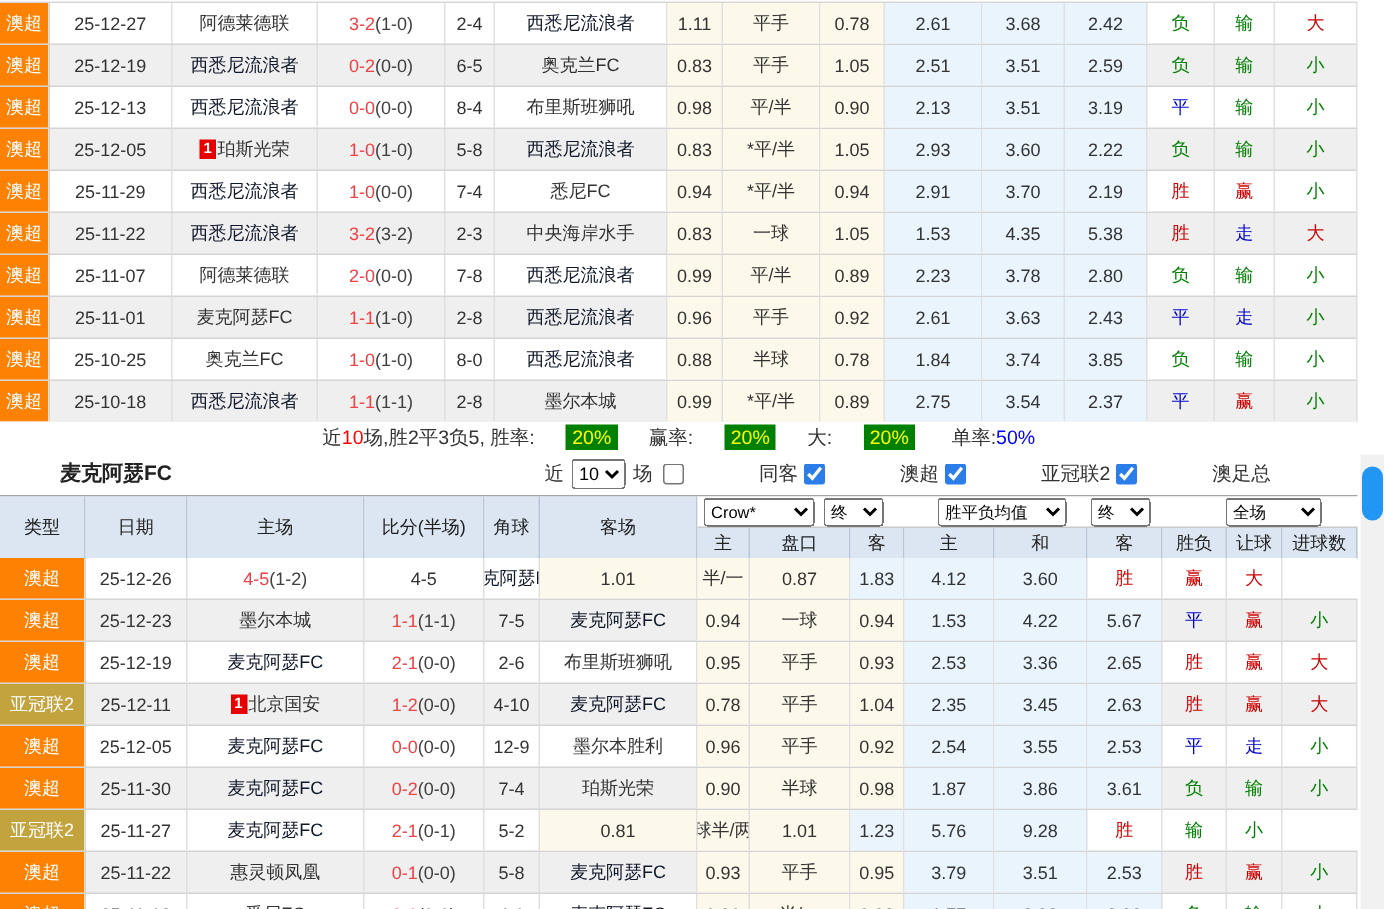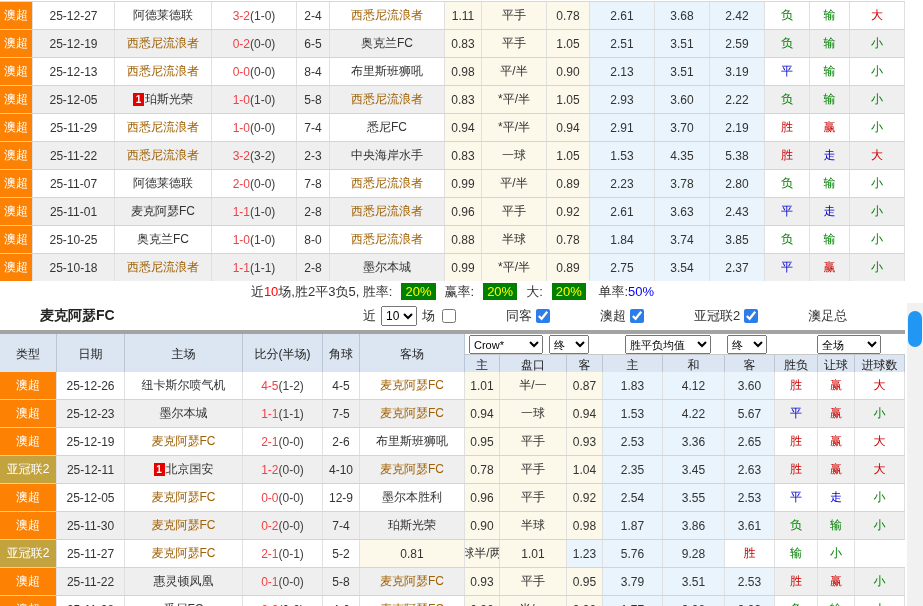--- a/index.html
+++ b/index.html
@@ -10,44 +10,44 @@
   .row.alt{background:#efefef;}
   .t1 .row{grid-template-columns:33px 82px 97px 85px 33px 115px 37px 65px 43px 65px 55px 55px 45px 40px 55px;}
   .t2 .row{grid-template-columns:57px 68px 118px 80px 37px 105px 35px 67px 36px 60px 62px 50px 43px 37px 50px;}
   .cell{display:flex;align-items:center;justify-content:center;height:100%;box-sizing:border-box;
         border-right:1px solid #e0e0e0;font-size:12px;white-space:nowrap;overflow:hidden;}
   .cell.league{color:#fff;}
   .cell.league.orange{background:#fd8103;}
   .cell.league.gold{background:#c2a33e;}
   .cell.odds{background:#fcf8ea;}
   .cell.avg{background:#e9f4fc;}
-  .green{color:#a16207;}
+  .green{color:#0f172a;}
   .ft{color:#ef4146;}
   .half{color:#404040;}
   .c-win{color:#cc0000;}
   .c-draw{color:#0000cc;}
   .c-lose{color:#008000;}
   .card{display:inline-block;width:11px;height:13px;line-height:13px;background:#e60000;color:#fff;
         font-size:10px;font-weight:bold;text-align:center;margin-right:1px;}
   .summary{position:absolute;left:0;top:281px;width:905px;height:21px;line-height:21px;
            text-align:center;font-size:13px;color:#333;background:#fff;}
   .summary .red{color:#f00;}
   .summary .blue{color:#00f;}
-  .ratebox{display:inline-block;background:#008000;padding:0 4px;margin:0 9px;height:17px;line-height:17px;}
+  .ratebox{display:inline-block;background:#008000;padding:0 4px;margin:0 21px;height:17px;line-height:17px;}
   .titlebar{position:absolute;left:0;top:302px;width:905px;height:28px;background:#fff;
             border-bottom:0;display:flex;align-items:center;}
   .titlebar .title{margin-left:40px;font-size:14px;font-weight:bold;color:#222;}
   .filters{position:absolute;left:363px;top:0;height:28px;display:flex;align-items:center;
            font-size:13px;color:#333;gap:3px;}
   .filters select{font-size:12px;height:20px;margin:0 2px;}
   .filters label{display:flex;align-items:center;margin-left:4px;gap:48px;}
   .filters input[type=checkbox]{width:14px;height:14px;accent-color:#2b7de9;margin:0 2px 0 0;}
   .hdr{position:absolute;left:0;top:330px;width:905px;height:42px;display:grid;background:#fff;
        grid-template-columns:57px 68px 118px 80px 37px 105px 35px 67px 36px 60px 62px 50px 43px 37px 50px;
-       grid-template-rows:21px 21px;border-top:4px solid #a3a3a3;}
+       grid-template-rows:21px 21px;border-top:1px solid #a3a3a3;}
   .hcell{display:flex;align-items:center;justify-content:center;background:#dce6f2;font-size:12px;color:#222;
          box-sizing:border-box;border-right:1px solid #b9c6d6;border-bottom:1px solid #b9c6d6;}
   .hregion{grid-column:7/16;grid-row:1;position:relative;background:#fff;box-sizing:border-box;border-bottom:1px solid #c9c9c9;}
   .hregion select{position:absolute;top:1px;height:19px;font-size:11px;}
   .sb-track{position:absolute;right:0;top:303px;width:16px;height:303px;background:#f1f1f1;}
   .sb-thumb{position:absolute;right:1px;top:311px;width:14px;height:36px;background:#2196f3;border-radius:7px;}
 </style>
 </head>
 <body>
 
@@ -351,23 +351,20 @@
       <div class="hcell" style="grid-area: 2 / 13 / auto / 14;">胜负</div>
       <div class="hcell" style="grid-area: 2 / 14 / auto / 15;">让球</div>
       <div class="hcell" style="grid-area: 2 / 15 / auto / 16;">进球数</div>
     </div>
 
   <div class="tbl t2" style="top:372px;border-top:0;" id="t2">
       <div class="row">
         <div class="cell league orange">澳超</div>
         <div class="cell">25-12-26</div>
         <div class="cell">
-          <span>纽卡斯尔喷气机</span>
-        </div>
-        <div class="cell">
           <span class="ft">4-5</span>
           <span class="half">(1-2)</span>
         </div>
         <div class="cell">4-5</div>
         <div class="cell">
           <span class="green">麦克阿瑟FC</span>
         </div>
         <div class="cell odds">1.01</div>
         <div class="cell odds">半/一</div>
         <div class="cell odds">0.87</div>

